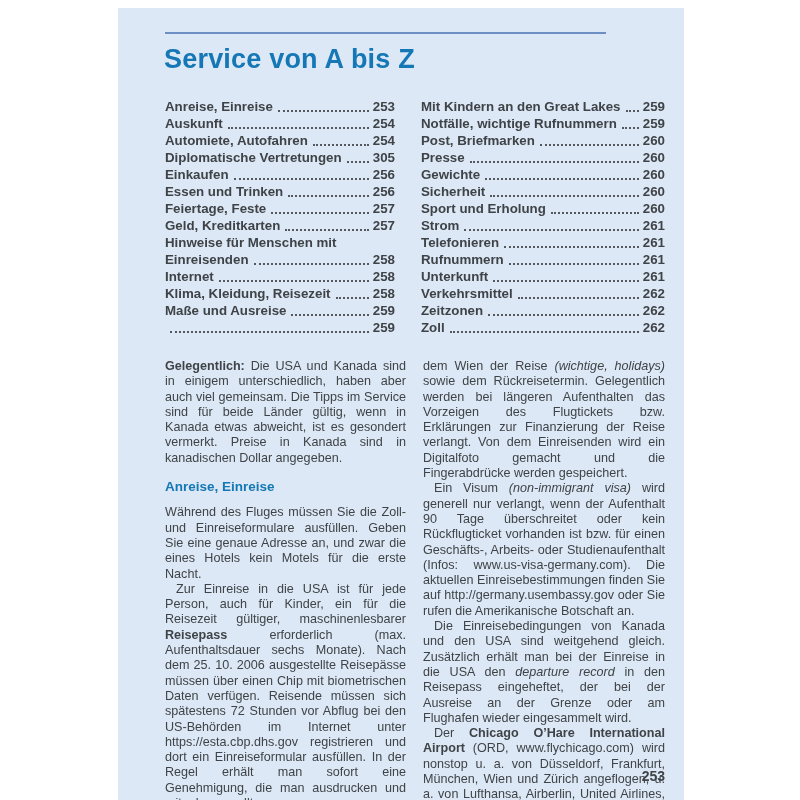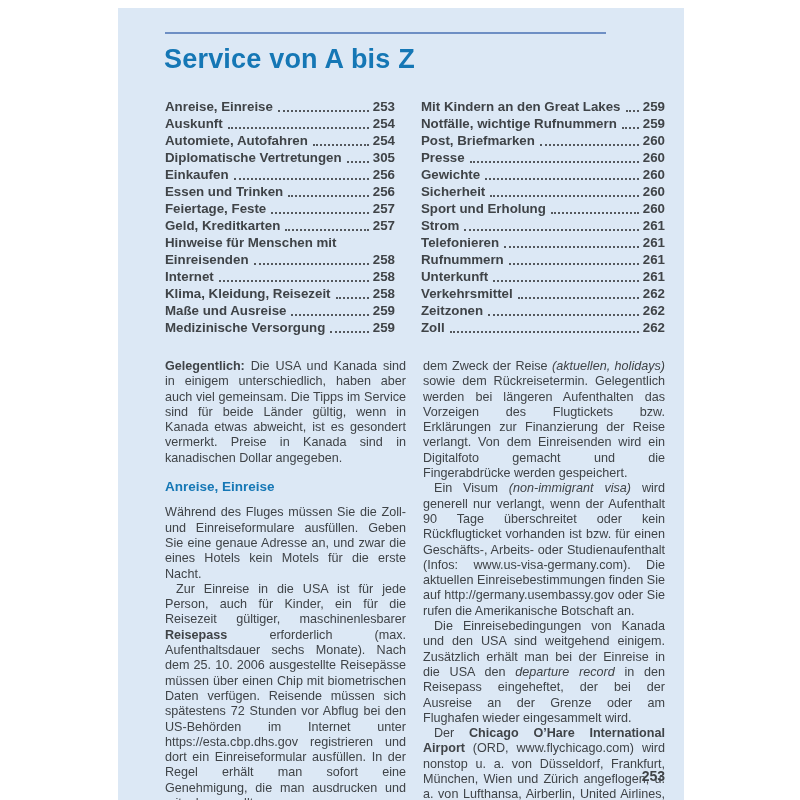--- a/index.html
+++ b/index.html
@@ -157,21 +157,20 @@
         </div>
         <div class="toc-entry">
           <div class="toc-row">
             <span class="toc-label">Maße und Ausreise</span>
             <span class="leader"></span>
             <span class="toc-page">259</span>
           </div>
         </div>
         <div class="toc-entry">
           <div class="toc-row">
-            <span class="toc-label">Medizinische Versorgung</span>
             <span class="leader"></span>
             <span class="toc-page">259</span>
           </div>
         </div>
       </div>
     <div class="toc-col-right" id="toc-right">
         <div class="toc-entry">
           <div class="toc-row">
             <span class="toc-label">Mit Kindern an den Great Lakes</span>
             <span class="leader"></span>
@@ -273,21 +272,21 @@
   </div>
 
   <div class="body-cols">
     <div class="body-col-left" id="body-left">
         <p class="para"><b>Gelegentlich:</b><span> Die USA und Kanada sind in einigem unterschiedlich, haben aber auch viel gemeinsam. Die Tipps im Service sind für beide Länder gültig, wenn in Kanada etwas abweicht, ist es gesondert vermerkt. Preise in Kanada sind in kanadischen Dollar angegeben.</span></p>
         <div class="sec-heading">Anreise, Einreise</div>
         <p class="para"><span>Während des Fluges müssen Sie die Zoll- und Einreiseformulare ausfüllen. Geben Sie eine genaue Adresse an, und zwar die eines Hotels kein Motels für die erste Nacht.</span></p>
         <p class="para indent"><span>Zur Einreise in die USA ist für jede Person, auch für Kinder, ein für die Reisezeit gültiger, maschinenlesbarer </span><b>Reisepass</b><span> erforderlich (max. Aufenthaltsdauer sechs Monate). Nach dem 25. 10. 2006 ausgestellte Reisepässe müssen über einen Chip mit biometrischen Daten verfügen. Reisende müssen sich spätestens 72 Stunden vor Abflug bei den US-Behörden im Internet unter https://esta.cbp.dhs.gov registrieren und dort ein Einreiseformular ausfüllen. In der Regel erhält man sofort eine Genehmigung, die man ausdrucken und mitnehmen sollte.</span></p>
       </div>
     <div class="body-col-right" id="body-right">
-        <p class="para"><span>dem Zweck der Reise </span><i>(aktuellen, holidays)</i><span> sowie dem Rückreisetermin. Gelegentlich werden bei längeren Aufenthalten das Vorzeigen des Flugtickets bzw. Erklärungen zur Finanzierung der Reise verlangt. Von dem Einreisenden wird ein Digitalfoto gemacht und die Fingerabdrücke werden gespeichert.</span></p>
+        <p class="para"><span>dem Wien der Reise </span><i>(wichtige, holidays)</i><span> sowie dem Rückreisetermin. Gelegentlich werden bei längeren Aufenthalten das Vorzeigen des Flugtickets bzw. Erklärungen zur Finanzierung der Reise verlangt. Von dem Einreisenden wird ein Digitalfoto gemacht und die Fingerabdrücke werden gespeichert.</span></p>
         <p class="para indent"><span>Ein Visum </span><i>(non-immigrant visa)</i><span> wird generell nur verlangt, wenn der Aufenthalt 90 Tage überschreitet oder kein Rückflugticket vorhanden ist bzw. für einen Geschäfts-, Arbeits- oder Studienaufenthalt (Infos: www.us-visa-germany.com). Die aktuellen Einreisebestimmungen finden Sie auf http://germany.usembassy.gov oder Sie rufen die Amerikanische Botschaft an.</span></p>
-        <p class="para indent"><span>Die Einreisebedingungen von Kanada und den USA sind weitgehend einigem. Zusätzlich erhält man bei der Einreise in die USA den </span><i>departure record</i><span> in den Reisepass eingeheftet, der bei der Ausreise an der Grenze oder am Flughafen wieder eingesammelt wird.</span></p>
+        <p class="para indent"><span>Die Einreisebedingungen von Kanada und den USA sind weitgehend gleich. Zusätzlich erhält man bei der Einreise in die USA den </span><i>departure record</i><span> in den Reisepass eingeheftet, der bei der Ausreise an der Grenze oder am Flughafen wieder eingesammelt wird.</span></p>
         <p class="para indent"><span>Der </span><b>Chicago O’Hare International Airport</b><span> (ORD, www.flychicago.com) wird nonstop u. a. von Düsseldorf, Frankfurt, München, Wien und Zürich angeflogen, u. a. von Lufthansa, Airberlin, United Airlines, American Airlines, Austrian Airlines und Swiss. Der zweitgrößte Flughafen der USA befindet sich</span></p>
       </div>
   </div>
 
   <div class="page-num">253</div>
 </div>
 
 </body></html>

